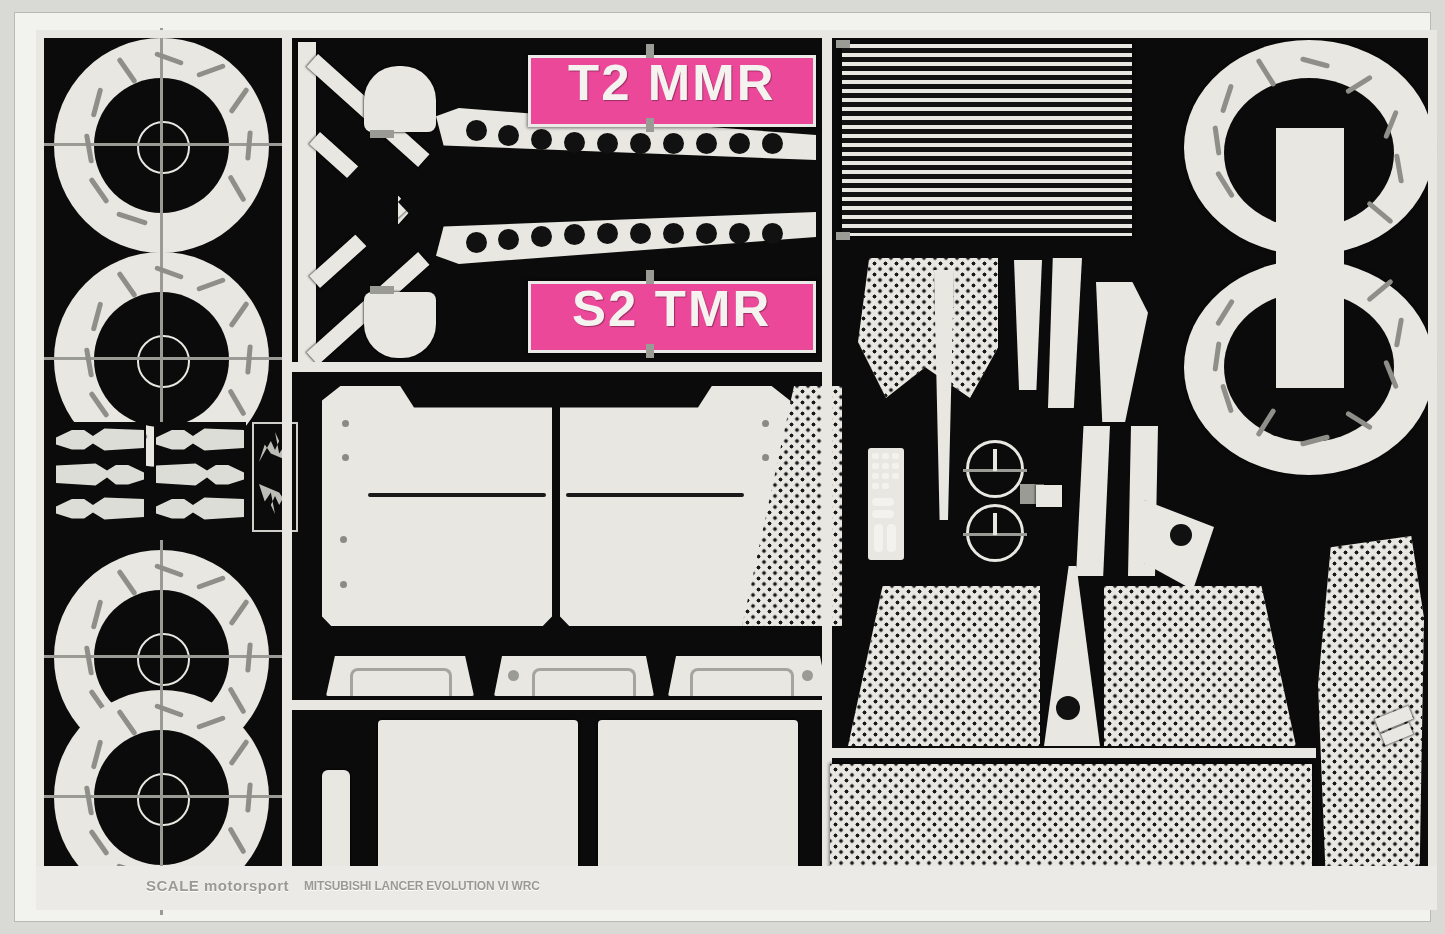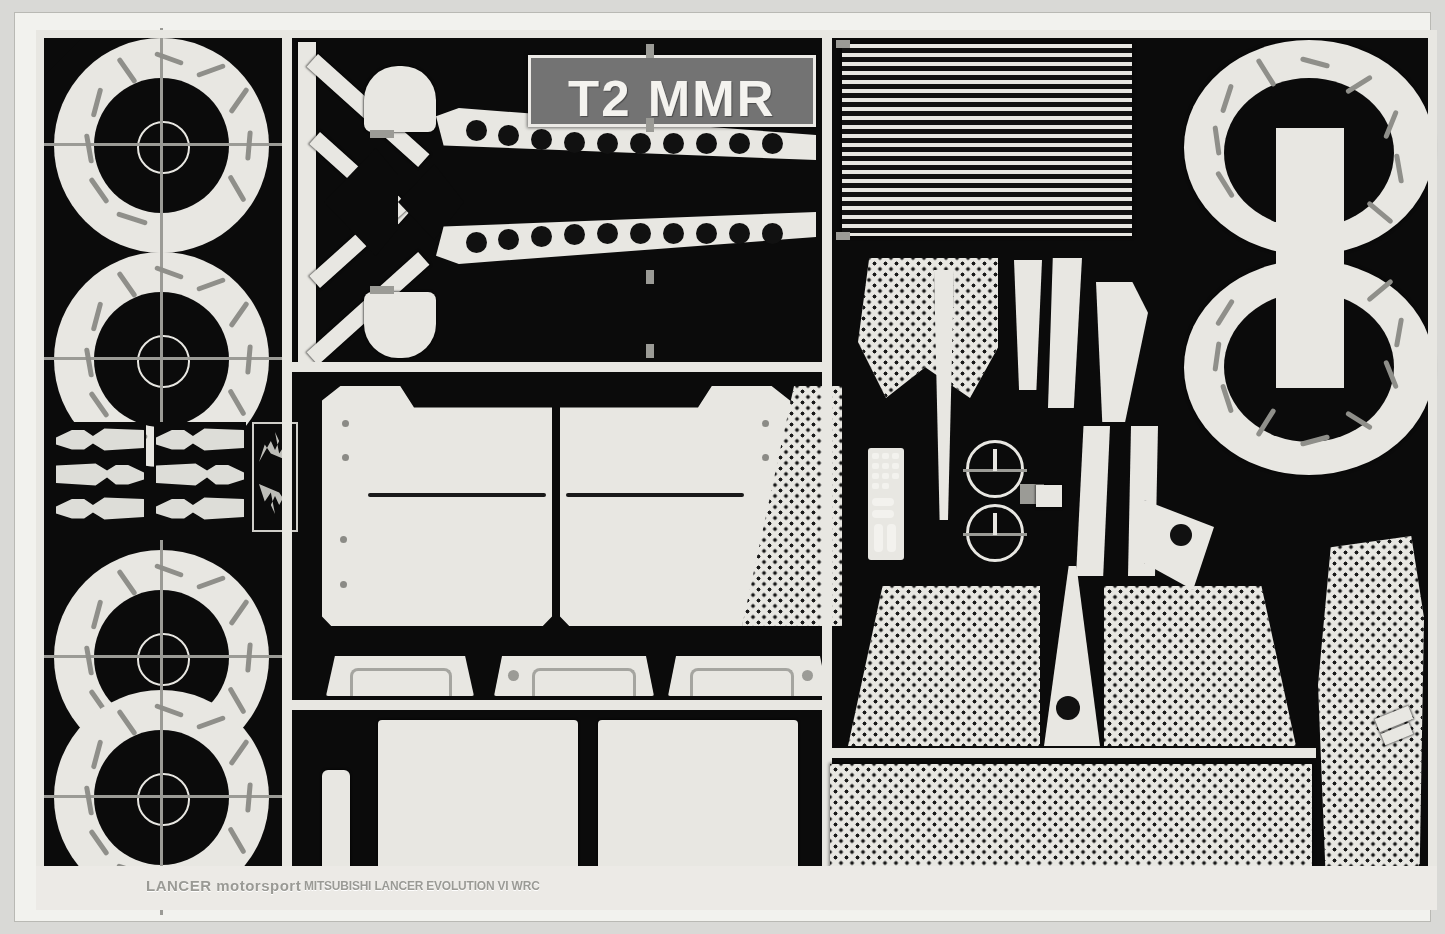--- a/index.html
+++ b/index.html
@@ -89,23 +89,23 @@
     background-image:
       repeating-linear-gradient(to bottom,
         #e8e7e2 0px,#e8e7e2 4px,#121212 4px,#121212 9px),
       repeating-linear-gradient(to right,
         rgba(200,200,196,0) 0px,rgba(200,200,196,0) 5px,#c9c8c3 5px,#c9c8c3 8px);
   }
 
   
   .plate{
     position:absolute;
-    background:#737373;
+    background:#ec4899;
     border:3px solid #eceae6;
-    display:flex;align-items:flex-end;justify-content:center;
+    display:flex;align-items:flex-start;justify-content:center;
     box-shadow:0 0 3px 1px rgba(0,0,0,.5);
   }
   .plate span{
     color:#f4f3ef;
     font-family:"Liberation Sans",sans-serif;
     font-weight:bold;
     font-size:50px;
     letter-spacing:2px;
     line-height:1;
     text-shadow:1px 1px 1px rgba(0,0,0,.35);
@@ -293,20 +293,23 @@
         <div class="round-hole" style="left:194px;top:11px;width:21px;height:21px;"></div>
         <div class="round-hole" style="left:227px;top:11px;width:21px;height:21px;"></div>
         <div class="round-hole" style="left:260px;top:11px;width:21px;height:21px;"></div>
         <div class="round-hole" style="left:293px;top:11px;width:21px;height:21px;"></div>
         <div class="round-hole" style="left:326px;top:11px;width:21px;height:21px;"></div>
       </div>
 
       <div class="plate" style="left:492px;top:25px;width:282px;height:66px;">
         <span>T2 MMR</span>
       </div>
+      <div class="plate" style="left:492px;top:251px;width:282px;height:66px;">
+        <span>S2 TMR</span>
+      </div>
 
       <div class="tab" style="left:610px;top:14px;width:8px;height:14px;"></div>
       <div class="tab" style="left:610px;top:88px;width:8px;height:14px;"></div>
       <div class="tab" style="left:610px;top:240px;width:8px;height:14px;"></div>
       <div class="tab" style="left:610px;top:314px;width:8px;height:14px;"></div>
 
       <div class="sprue" style="left:256px;top:332px;width:530px;height:10px;"></div>
 
       <div class="panelA" style="left:286px;top:356px;width:230px;height:240px;
                   clip-path:polygon(0 6%,8% 0, 34% 0, 40% 9%, 100% 9%, 100% 96%, 96% 100%, 4% 100%, 0 96%);"></div>
@@ -470,18 +473,18 @@
       <div class="sprue" style="left:1392px;top:0px;width:9px;height:872px;"></div>
 
       <div class="frame-bar" style="left:0;top:0;width:1401px;height:8px;"></div>
       <div class="frame-bar" style="left:0;bottom:0;width:1401px;height:8px;"></div>
       <div class="frame-bar" style="left:0;top:0;width:8px;height:872px;"></div>
       <div class="frame-bar" style="right:0;top:0;width:8px;height:872px;"></div>
 
     </div>
 
     <div id="caption-strip">
-      <div class="cap" id="cap-brand">LANCER motorsport</div>
+      <div class="cap" id="cap-brand">SCALE motorsport</div>
       <div class="cap" id="cap-kit">MITSUBISHI LANCER EVOLUTION VI WRC</div>
     </div>
 
   </div>
 </div>
 
 </body></html>

